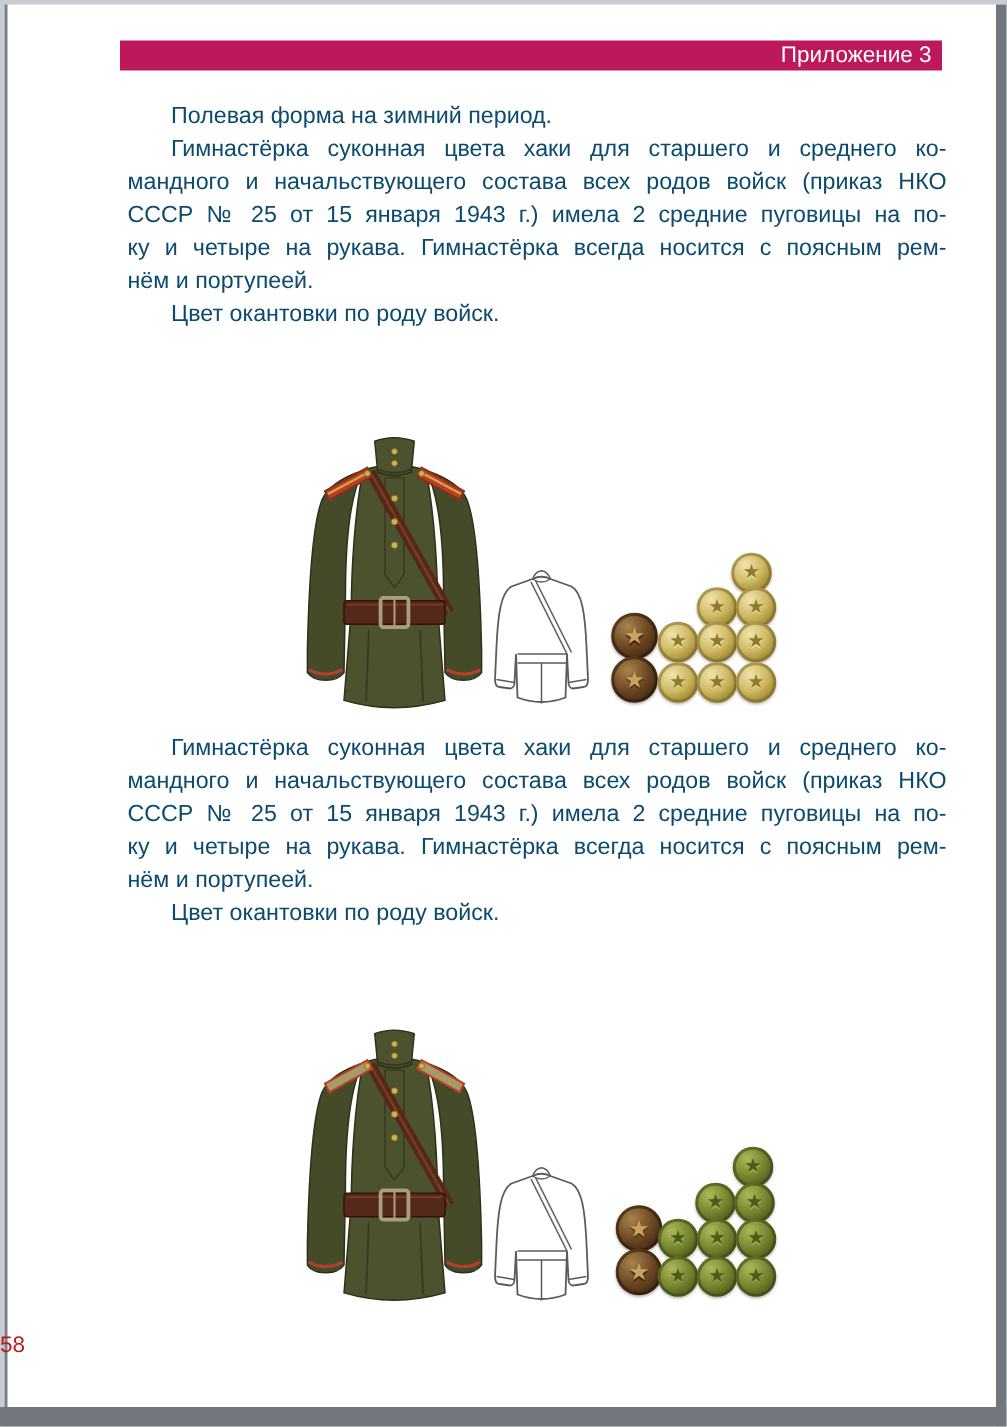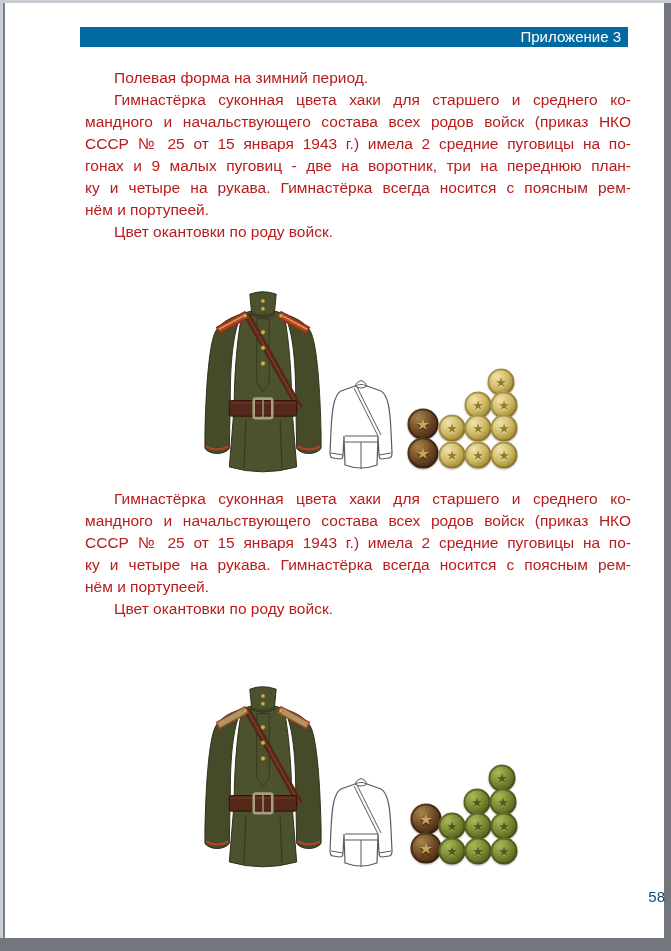--- a/index.html
+++ b/index.html
@@ -5,25 +5,25 @@
   html,body{margin:0;padding:0;background:#8a8e94;}
   .canvas{position:relative;width:671px;height:951px;background:#ffffff;overflow:hidden;
           font-family:"Liberation Sans", sans-serif;}
   
   .frame-top{position:absolute;left:0;top:0;width:671px;height:3px;background:#c8ccd3;}
   .frame-left{position:absolute;left:0;top:0;width:3px;height:951px;background:#c8ccd3;}
   .frame-left-dark{position:absolute;left:3px;top:3px;width:2px;height:948px;background:#7a7e85;}
   .frame-right{position:absolute;left:664px;top:3px;width:7px;height:948px;background:#73777d;}
   .frame-bottom{position:absolute;left:0;top:938px;width:671px;height:13px;background:#73777d;}
 
-  .header-bar{position:absolute;left:80px;top:27px;width:548px;height:20px;background:#0369a1;
+  .header-bar{position:absolute;left:80px;top:27px;width:548px;height:20px;background:#be185d;
               color:#ffffff;font-size:15px;line-height:20px;text-align:right;
               padding-right:7px;box-sizing:border-box;}
 
-  .textblock{position:absolute;left:85px;width:546px;font-size:15.5px;line-height:22px;color:#b91c1c;}
+  .textblock{position:absolute;left:85px;width:546px;font-size:15.5px;line-height:22px;color:#0c4a6e;}
   #tb1{top:67px;}
   #tb2{top:488px;}
   .tline{height:22px;}
   .tline.just{text-align:justify;text-align-last:justify;}
   .tline.ind{text-indent:29px;}
 
   .figure{position:absolute;left:200px;width:325px;height:194px;
           --board-fill:#b5402a;--board-stroke:#8a2f1c;--board-stripe:#d8a43c;}
   #fig1{top:287px;}
   #fig2{top:682px;--board-fill:#a89a66;--board-stroke:#b5402a;--board-stripe:#a89a66;}
@@ -43,22 +43,22 @@
   .btn.small-brass::after{color:#8f7a2e;font-size:13px;text-shadow:0 1px 0 #e8dc9a;}
   .btn.medium-dark{width:31px;height:31px;
        background:radial-gradient(circle at 35% 30%, #a8834c, #6b4522 48%, #3a230e 84%);
        box-shadow:inset 0 0 0 2px rgba(40,24,8,.55), 0 1px 2px rgba(0,0,0,.35);}
   .btn.medium-dark::after{color:#caa25c;font-size:16px;text-shadow:0 1px 1px #2a1808;}
   .btn.small-khaki{width:27px;height:27px;
        background:radial-gradient(circle at 35% 30%, #aab957, #71812c 50%, #46521b 84%);
        box-shadow:inset 0 0 0 2px rgba(58,68,20,.55), 0 1px 2px rgba(0,0,0,.3);}
   .btn.small-khaki::after{color:#4c5a1c;font-size:13px;text-shadow:0 1px 0 #9cab4e;}
 
-  .page-num{position:absolute;left:0;top:888px;width:665px;text-align:right;
-            color:#0c4a6e;font-size:15px;}
+  .page-num{position:absolute;left:0;top:888px;width:665px;text-align:left;
+            color:#b91c1c;font-size:15px;}
 
   
   .sleeve{fill:#454a29;stroke:#2c301a;stroke-width:1;}
   .tbody{fill:#4c512e;stroke:#2c301a;stroke-width:1;}
   .fold{stroke:#363a20;stroke-width:1.2;fill:none;}
   .placket{fill:#4c512e;stroke:#363a20;stroke-width:1;}
   .strap{stroke:#552817;stroke-width:7;}
   .strap-hl{stroke:#7c3c22;stroke-width:1.6;}
   .board{fill:var(--board-fill);stroke:var(--board-stroke);stroke-width:1.4;}
   .board-stripe{stroke:var(--board-stripe);stroke-width:1.6;fill:none;}
@@ -126,21 +126,20 @@
 
   <div class="header-bar">
     <span>Приложение 3</span>
   </div>
 
   <div id="tb1" class="textblock">
       <div class="tline ind">Полевая форма на зимний период.</div>
       <div class="tline just ind">Гимнастёрка суконная цвета хаки для старшего и среднего ко-</div>
       <div class="tline just">мандного и начальствующего состава всех родов войск (приказ НКО</div>
       <div class="tline just">СССР № 25 от 15 января 1943 г.) имела 2 средние пуговицы на по-</div>
-      <div class="tline just">гонах и 9 малых пуговиц - две на воротник, три на переднюю план-</div>
       <div class="tline just">ку и четыре на рукава. Гимнастёрка всегда носится с поясным рем-</div>
       <div class="tline">нём и портупеей.</div>
       <div class="tline ind">Цвет окантовки по роду войск.</div>
     </div>
 
   <div id="fig1" class="figure">
     <svg class="front-svg" viewBox="0 0 125 192">
       <use href="#tunic-front"></use>
     </svg>
     <svg class="back-svg" viewBox="0 0 66 97">

